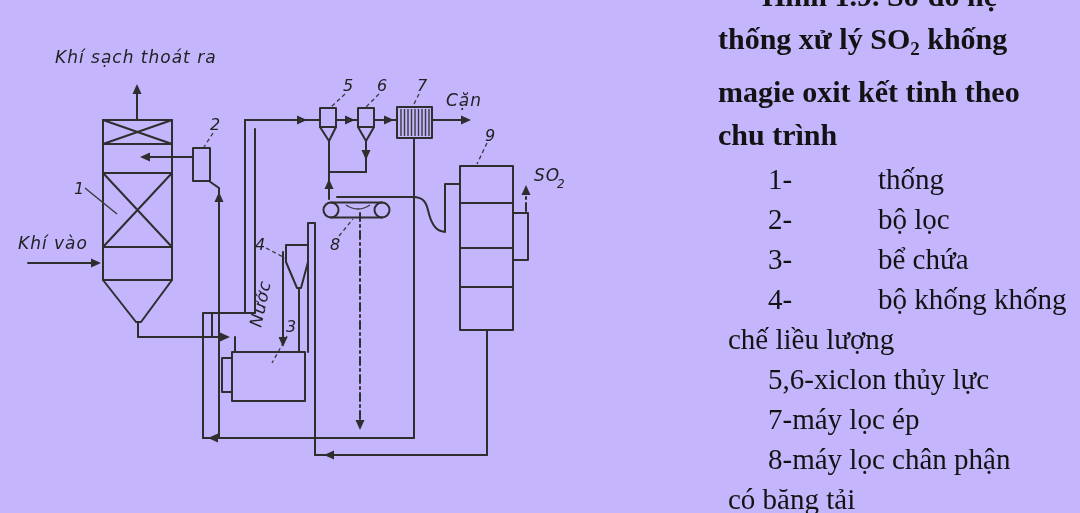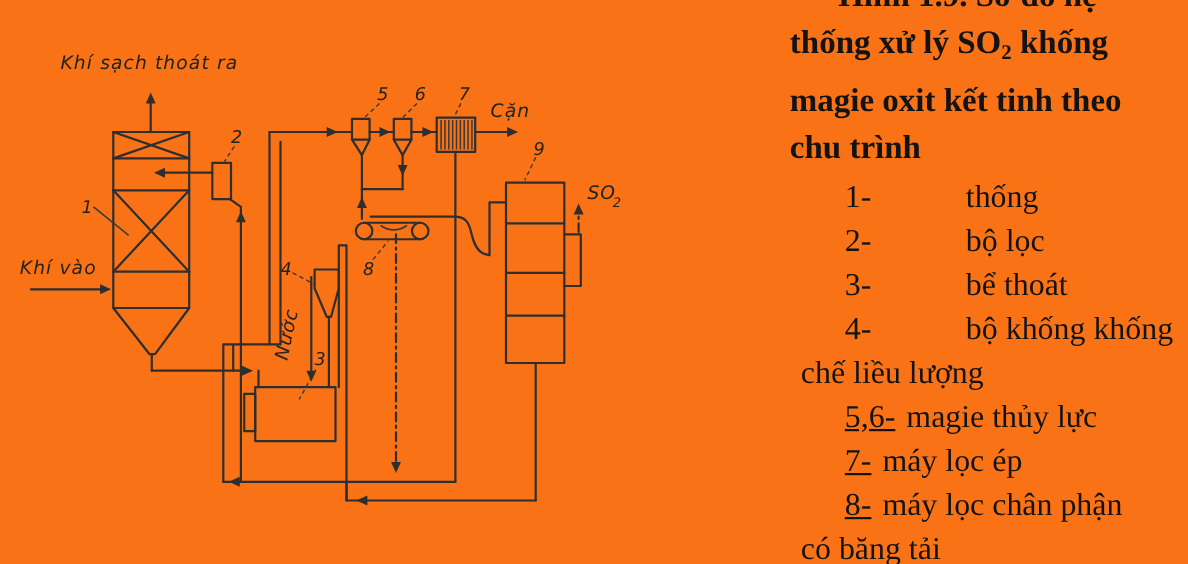--- a/index.html
+++ b/index.html
@@ -1,18 +1,18 @@
 <!DOCTYPE html>
 <html><head>
 <meta charset="utf-8">
 <style>
   html,body{margin:0;padding:0;background:#ffffff;}
   .stage{
     position:relative;width:1080px;height:513px;overflow:hidden;
-    background:#f97316;font-family:"Liberation Serif","DejaVu Serif",serif;
+    background:#c4b5fd;font-family:"Liberation Serif","DejaVu Serif",serif;
   }
   
   .diagram{position:absolute;left:0;top:0;}
   .ln{stroke:#2e2e2e;stroke-width:2;fill:none;stroke-linecap:round;stroke-linejoin:round;}
   .ln-thin{stroke:#3a3a3a;stroke-width:1.4;fill:none;}
   .dashdot{stroke-dasharray:8,4,2,4;}
   .leader{stroke:#3a3a3a;stroke-width:1.3;fill:none;stroke-dasharray:4,3;}
   .ah{fill:#2e2e2e;stroke:none;}
   .dlbl{font-family:"DejaVu Sans","Liberation Sans",sans-serif;font-style:italic;
         font-size:17px;fill:#222;letter-spacing:1px;}
@@ -21,21 +21,21 @@
   .dsub{font-family:"DejaVu Sans","Liberation Sans",sans-serif;font-style:italic;
         font-size:12px;fill:#222;}
   
   .caption{position:absolute;left:718px;top:-26px;width:364px;color:#131313;}
   .cap-title{font-weight:700;font-size:30px;line-height:43px;}
   .t-indent{padding-left:44px;}
   .sub2{font-size:19px;vertical-align:-6px;font-weight:700;}
   .legend{font-size:29px;line-height:40px;margin-top:3px;}
   .leg-row{padding-left:50px;white-space:nowrap;}
   .leg-num{display:inline-block;min-width:110px;}
-  .leg-num.inline{min-width:0;margin-right:10px;text-decoration:underline;}
+  .leg-num.inline{min-width:0;}
   .leg-wrap{padding-left:10px;white-space:nowrap;}
 </style>
 </head>
 <body>
 
 <div class="stage">
 
   <svg class="diagram" width="720" height="513" viewBox="0 0 720 513">
 
     <g>
@@ -185,28 +185,28 @@
     </div>
 
     <div class="legend">
       <div class="leg-row">
         <span class="leg-num">1-</span><span>thống</span>
       </div>
       <div class="leg-row">
         <span class="leg-num">2-</span><span>bộ lọc</span>
       </div>
       <div class="leg-row">
-        <span class="leg-num">3-</span><span>bể thoát</span>
+        <span class="leg-num">3-</span><span>bể chứa</span>
       </div>
       <div class="leg-row">
         <span class="leg-num">4-</span><span>bộ khống khống</span>
       </div>
       <div class="leg-wrap">chế liều lượng</div>
       <div class="leg-row">
-        <span class="leg-num inline">5,6-</span><span>magie thủy lực</span>
+        <span class="leg-num inline">5,6-</span><span>xiclon thủy lực</span>
       </div>
       <div class="leg-row">
         <span class="leg-num inline">7-</span><span>máy lọc ép</span>
       </div>
       <div class="leg-row">
         <span class="leg-num inline">8-</span><span>máy lọc chân phận</span>
       </div>
       <div class="leg-wrap">có băng tải</div>
     </div>
   </div>

